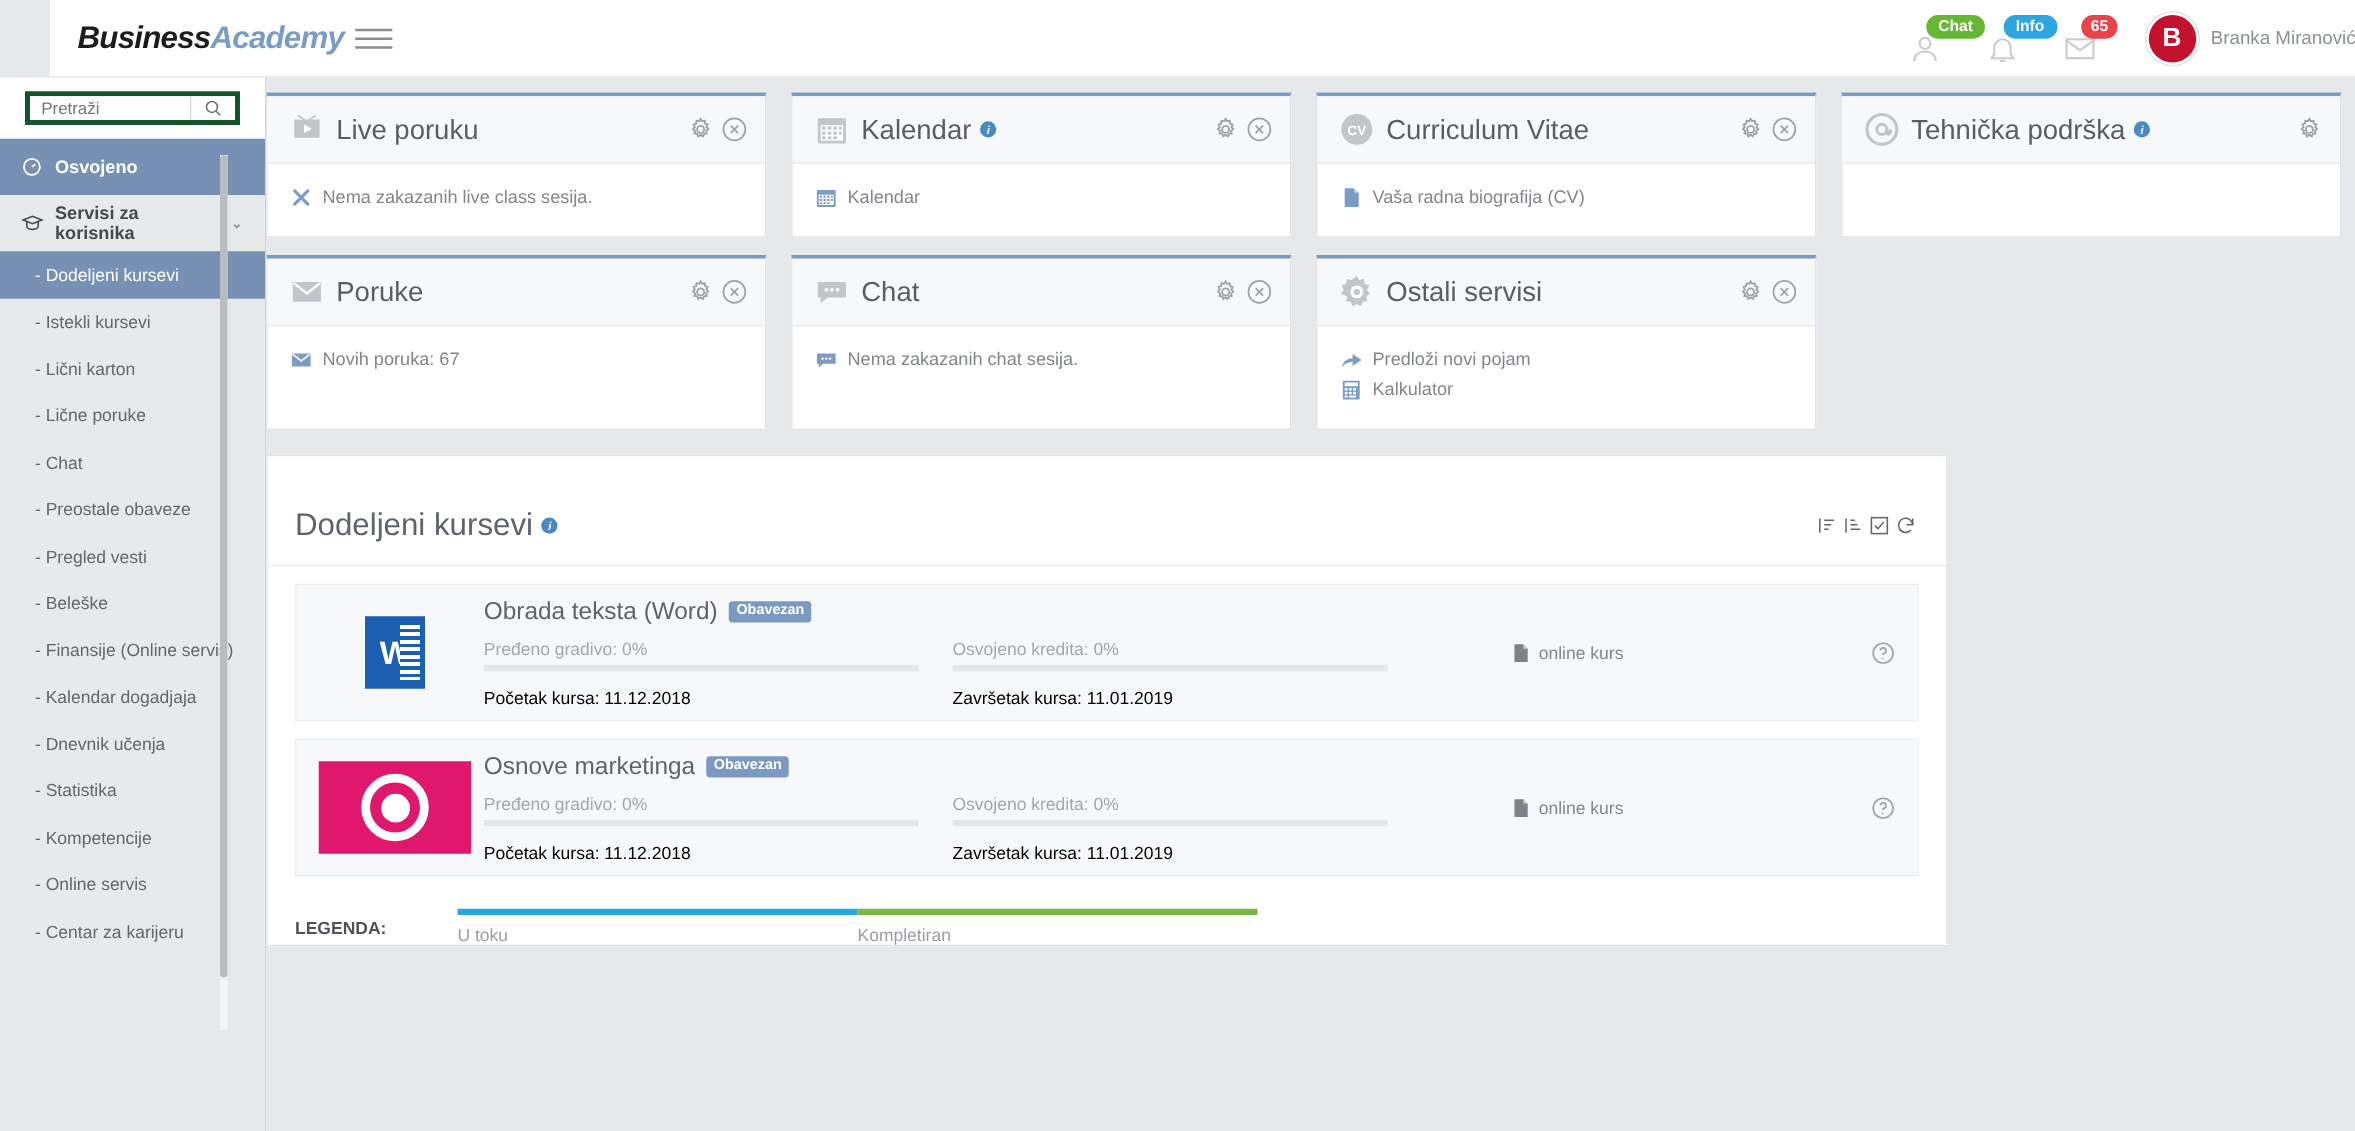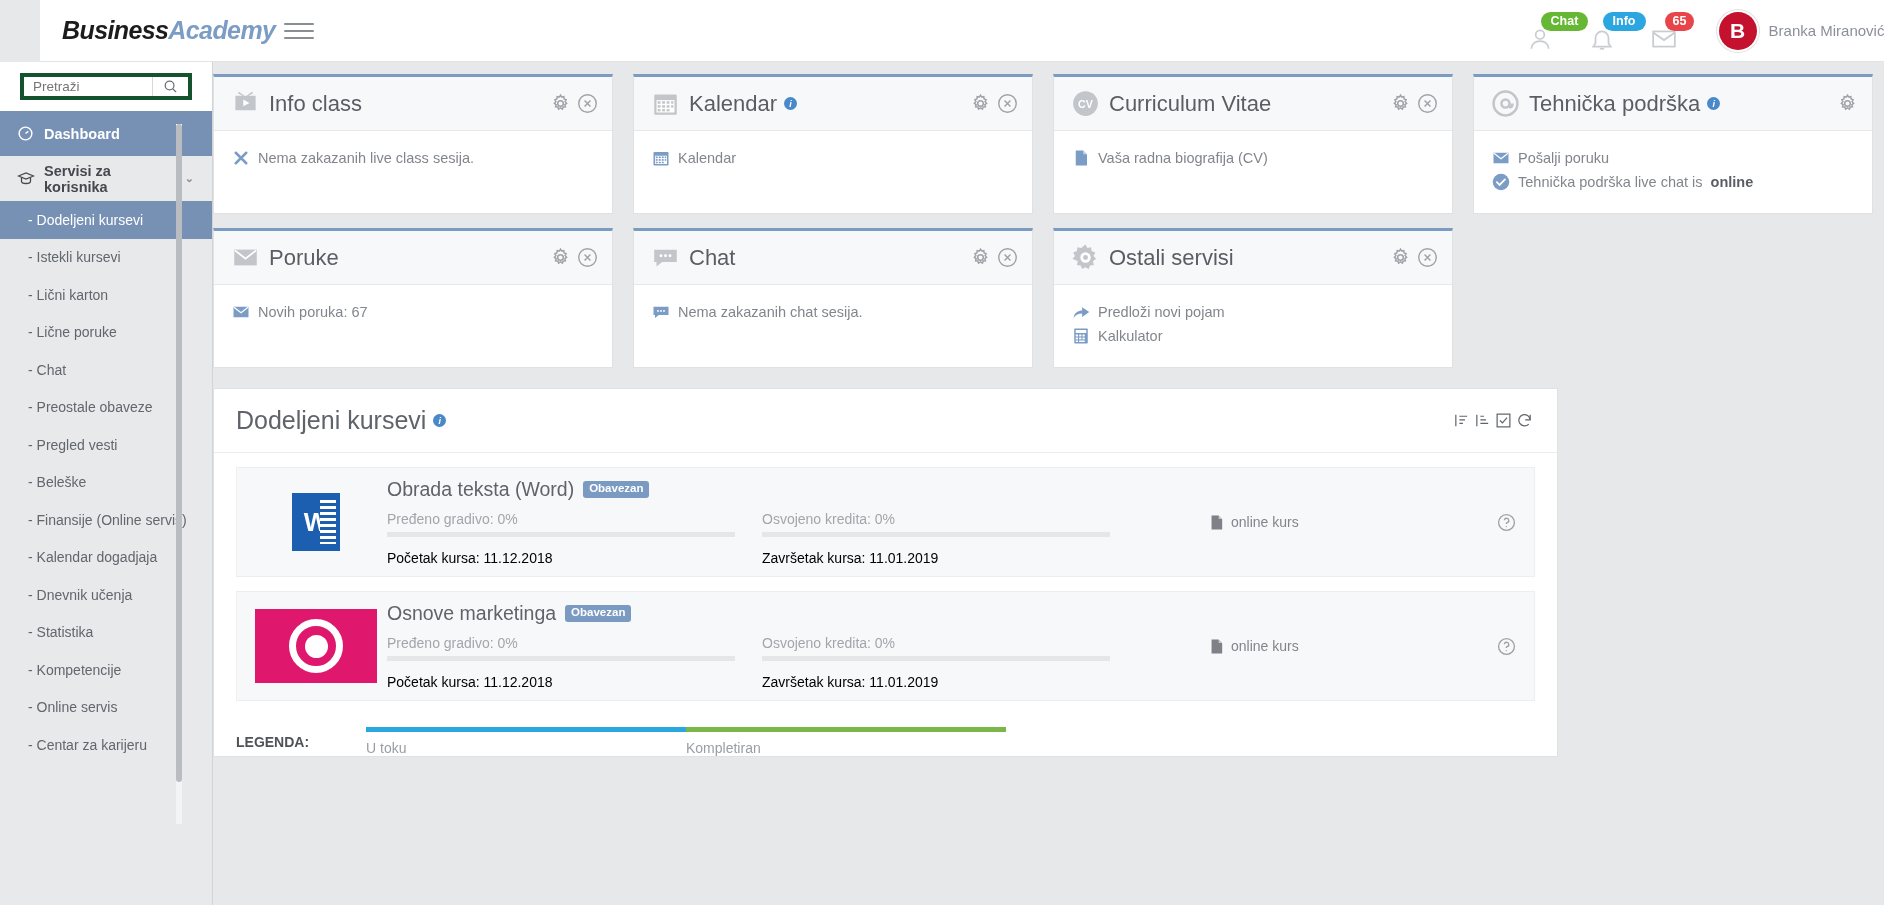--- a/index.html
+++ b/index.html
@@ -132,21 +132,21 @@
   .card-line .li { width: 18px; height: 18px; color: #7b9cc4; flex-shrink:0; display:inline-flex; }
   .card-line b { color: #5a5e64; }
 
   
   .panel {
     margin-top: 20px; background: #ffffff; border: 1px solid #dfe1e3;
     width: 1345px;
   }
   .panel-head {
     height: 64px; display: flex; align-items: center;
-    padding: 0 24px 0 22px; border-bottom: 1px solid #ebecee;
+    padding: 0 24px 0 22px; border-bottom: 1px solid #ebecee; margin-top: 24px;
   }
   .panel-title { font-size: 25px; color: #5f636a; }
   .panel-tools { margin-left: auto; display: flex; gap: 4px; align-items: center; }
   .tool { width: 17px; height: 17px; color: #5f636a; cursor: pointer; }
 
   .course-row {
     margin: 14px 22px 0 22px; background: #f7f8f9; border: 1px solid #eceef0;
     display: flex; align-items: center; padding: 16px 18px; height: 110px;
   }
   .course-thumb { width: 122px; display:flex; align-items:center; justify-content:center; flex-shrink: 0; }
@@ -252,21 +252,21 @@
     </div>
   </div>
 
   <div class="navitem active">
     <span class="navicon">
       <svg width="17" height="17" viewBox="0 0 24 24" fill="none" stroke="#ffffff" stroke-width="2">
         <circle cx="12" cy="12" r="9"></circle>
           <path d="M12 12l4-3"></path>
       </svg>
     </span>
-    <span>Dashboard</span>
+    <span>Osvojeno</span>
   </div>
 
   <div class="navitem group">
     <span class="navicon">
       <svg width="18" height="18" viewBox="0 0 24 24" fill="none" stroke="#45484d" stroke-width="1.7">
         <path d="M2 8l10-4 10 4-10 4L2 8z"></path>
           <path d="M6 10v5c0 1.6 2.7 3 6 3s6-1.4 6-3v-5"></path>
       </svg>
     </span>
     <span>Servisi za korisnika</span>
@@ -329,21 +329,21 @@
 <div class="main">
 
   <div class="cards-row" style="padding-left:0;">
     <div id="row1" style="display:flex; gap:20px;">
         <div class="card" style="width: 400px;">
           <div class="card-head">
             <span class="card-icon"><svg viewBox="0 0 24 24" fill="currentColor">
                 <path d="M11 5L6 1.6 5.2 2.8 9.4 5H3v13h18V5h-6.4l4.2-2.2L17.8 1.6 13 5h-2z"></path>
                 <path fill="#fff" d="M10 8.5l5.5 3-5.5 3z"></path>
               </svg></span>
-            <span class="card-title">Info class</span>
+            <span class="card-title">Live poruku</span>
             <span class="card-actions">
               <svg class="act-icon" viewBox="0 0 24 24" fill="none" stroke="currentColor" stroke-width="1.7">
                 <circle cx="12" cy="12" r="3.2"></circle>
                 <path d="M12 2.4l1.3 2.2 2.5-.4.3 2.5 2.3.9-1.1 2.3 1.7 1.9-2 1.5.6 2.5-2.5.2-.9 2.4-2.2-1.3-2.2 1.3-.9-2.4-2.5-.2.6-2.5-2-1.5 1.7-1.9L5.6 7.6l2.3-.9.3-2.5 2.5.4z"></path>
               </svg>
               <svg class="act-icon" viewBox="0 0 24 24" fill="none" stroke="currentColor" stroke-width="1.6">
                 <circle cx="12" cy="12" r="10"></circle>
                 <path d="M8.6 8.6l6.8 6.8M15.4 8.6l-6.8 6.8"></path>
               </svg>
             </span>
@@ -455,41 +455,20 @@
               </svg></span>
             <span class="card-title">Tehnička podrška</span>
             <span class="info-dot">i</span>
             <span class="card-actions">
               <svg class="act-icon" viewBox="0 0 24 24" fill="none" stroke="currentColor" stroke-width="1.7">
                 <circle cx="12" cy="12" r="3.2"></circle>
                 <path d="M12 2.4l1.3 2.2 2.5-.4.3 2.5 2.3.9-1.1 2.3 1.7 1.9-2 1.5.6 2.5-2.5.2-.9 2.4-2.2-1.3-2.2 1.3-.9-2.4-2.5-.2.6-2.5-2-1.5 1.7-1.9L5.6 7.6l2.3-.9.3-2.5 2.5.4z"></path>
               </svg>
             </span>
           </div>
-          <div class="card-body">
-            <div class="card-line">
-              <span class="li">
-                <svg viewBox="0 0 24 24" fill="currentColor">
-                  <path d="M2 5h20v14H2z"></path>
-                  <path d="M2.6 5.7L12 13l9.4-7.3" stroke="#fff" stroke-width="1.6" fill="none"></path>
-                </svg>
-              </span>
-              <span>Pošalji poruku</span>
-            </div>
-            <div class="card-line">
-              <span class="li">
-                <svg viewBox="0 0 24 24">
-                  <circle cx="12" cy="12" r="11" fill="currentColor"></circle>
-                  <path d="M6.5 12.3l3.6 3.6 7.2-7.4" stroke="#fff" stroke-width="2.4" fill="none" stroke-linecap="round"></path>
-                </svg>
-              </span>
-              <span>Tehnička podrška live chat is </span>
-              <b>online</b>
-            </div>
-          </div>
         </div>
       </div>
   </div>
 
   <div class="cards-row" style="padding-top:14px;">
     <div id="row2" style="display:flex; gap:20px;">
         <div class="card" style="width: 400px;">
           <div class="card-head">
             <span class="card-icon"><svg viewBox="0 0 24 24" fill="currentColor">
                 <path d="M2 5h20v14H2z"></path>

